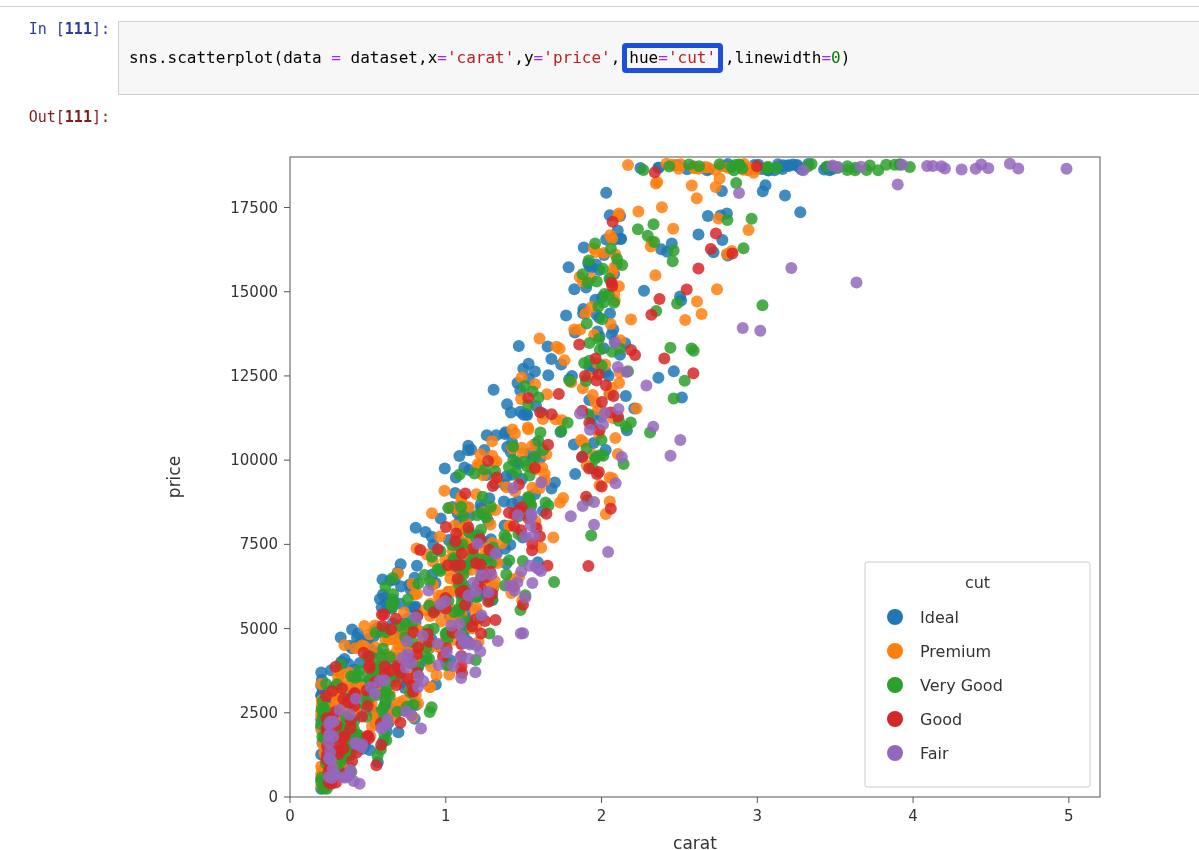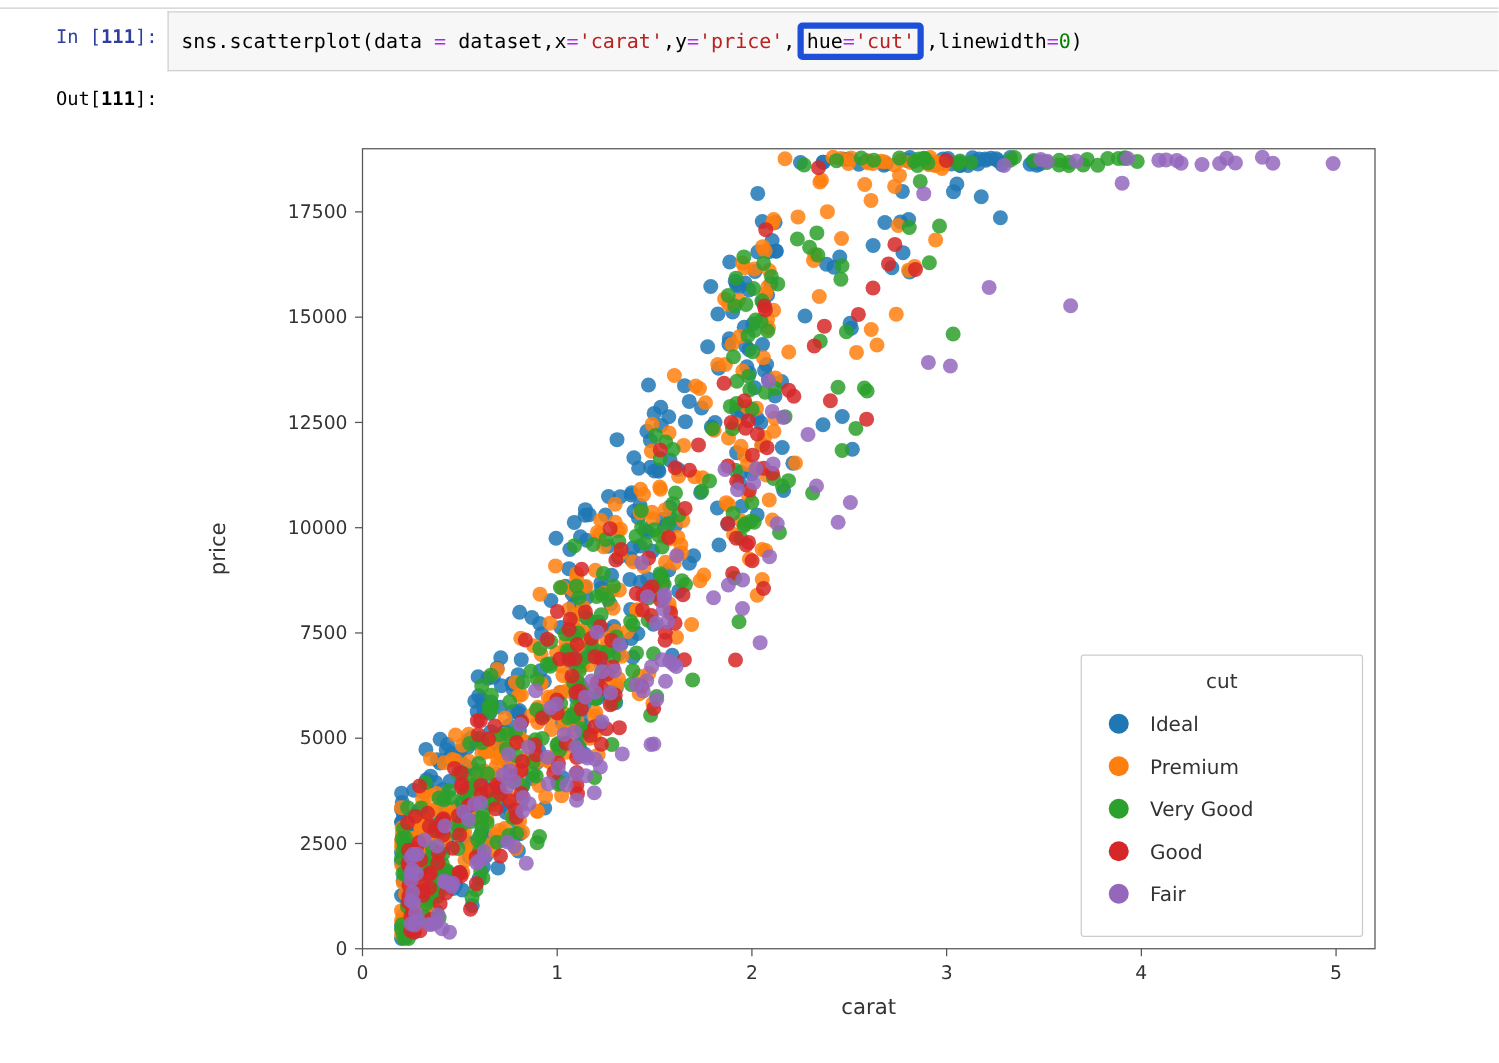--- a/index.html
+++ b/index.html
@@ -1,22 +1,22 @@
 <!DOCTYPE html>
 <html><head>
 <meta charset="utf-8">
 <style>
   html,body{margin:0;padding:0;background:#fff;font-family:Menlo,Consolas,'DejaVu Sans Mono',monospace;font-size:16px;color:#000;}
   .nb{width:1199px;}
   .cell{display:flex;align-items:flex-start;}
-  .prompt{width:110px;flex:0 0 110px;text-align:right;padding:10px 8px 0 16px;font-family:Menlo,Consolas,monospace;font-size:15px;line-height:1.6;}
+  .prompt{width:110px;flex:0 0 110px;text-align:right;padding:10px 8px 0 0;font-family:Menlo,Consolas,monospace;font-size:15px;line-height:1.6;}
   .in-prompt{color:#303F9F;}  
-  .out-prompt{color:#000000;} 
+  .out-prompt{color:#7f1d1d;} 
   .prompt-num{font-weight:bold;}
-  .input-area{flex:1;background:#f7f7f7;border:1px solid #cfcfcf;border-left:1px solid #cfcfcf;border-right:none;padding:8px 10px;margin-top:2px;font-family:Menlo,Consolas,monospace;font-size:16px;line-height:1.5;white-space:pre;position:relative;}
+  .input-area{flex:1;background:#f7f7f7;border:1px solid #cfcfcf;border-left:1px solid #cfcfcf;border-right:none;padding:21px 10px;margin-top:14px;font-family:Menlo,Consolas,monospace;font-size:16px;line-height:1.5;white-space:pre;position:relative;}
   .top-rule{border-top:1px solid #cfcfcf;margin-top:6px;}
   .code .str{color:#BA2121;}
   .code .num{color:#008000;}
   .code .op{color:#AA22FF;}
   .hl{border:5px solid #1e4fd8;padding:2px 2px;margin:0 2px;border-radius:4px;display:inline-block;line-height:1;}
   .output-area{flex:1;padding:8px 10px 0 0;font-family:Menlo,Consolas,monospace;font-size:16px;color:#333;}
   
   .chart-wrap{margin-left:130px;margin-top:18px;}
   svg{display:block;}
   .axlabel{font-family:'DejaVu Sans',Arial,sans-serif;font-size:17px;fill:#333;}

